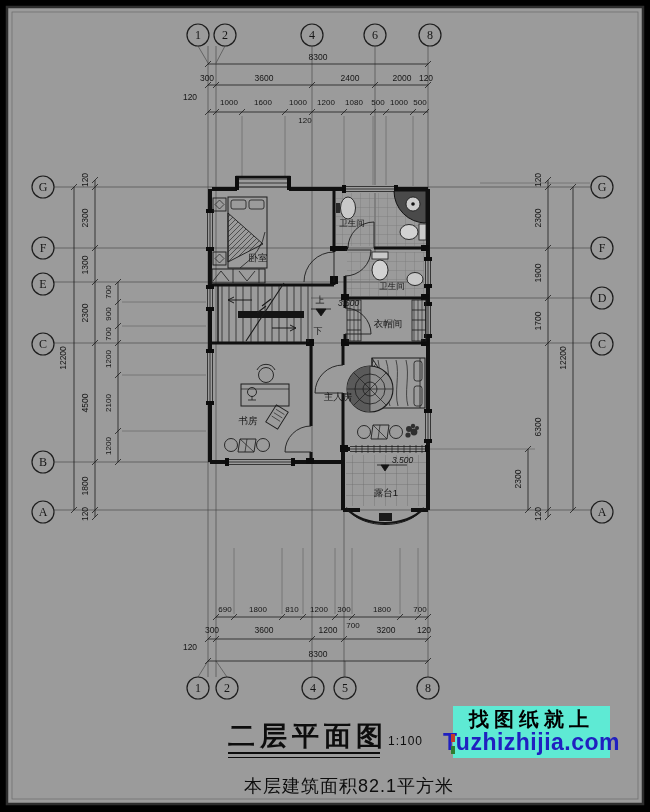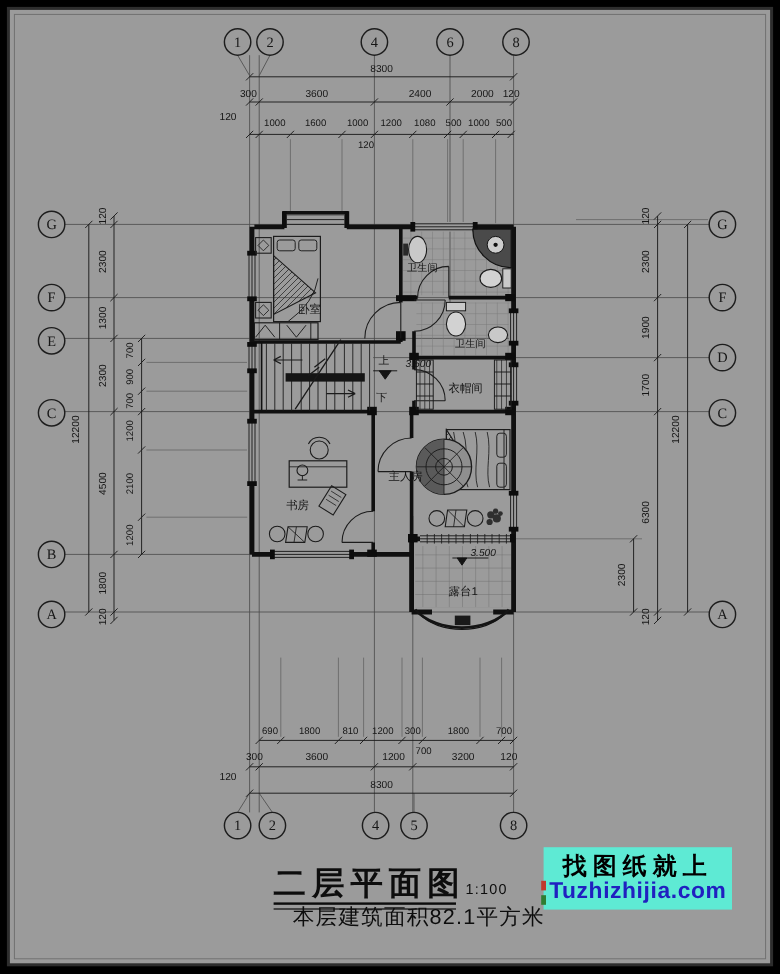--- a/index.html
+++ b/index.html
@@ -12,25 +12,25 @@
   .bubble{font-size:12px;font-family:"Liberation Serif",serif;}
   .room{font-size:9.5px;}
   .roomS{font-size:8.5px;}
   .lvl{font-size:8.5px;font-style:italic;}
   .updown{font-size:9px;}
   .titleblock{position:absolute;left:228px;top:718px;width:220px;color:#0d0d0d;}
   .title-main{font-size:27px;font-weight:bold;letter-spacing:5px;display:inline-block;}
   .title-underline{position:absolute;left:0;top:34px;width:152px;border-top:2.5px solid #0d0d0d;}
   .title-underline2{position:absolute;left:0;top:39px;width:152px;border-top:1px solid #0d0d0d;}
   .title-scale{position:absolute;left:160px;top:16px;font-size:12px;font-weight:normal;letter-spacing:1px;}
-  .area-note{position:absolute;left:244px;top:752px;font-size:18px;color:#0d0d0d;letter-spacing:1px;}
+  .area-note{position:absolute;left:244px;top:774px;font-size:18px;color:#0d0d0d;letter-spacing:1px;}
   .watermark{position:absolute;left:453px;top:706px;width:157px;height:52px;background:#5eead4;
              display:flex;flex-direction:column;align-items:center;justify-content:center;line-height:1.05;}
   .wm1{font-size:20px;font-weight:bold;color:#000;letter-spacing:5px;}
-  .wm2{font-size:19px;font-weight:bold;letter-spacing:0.5px;}
+  .wm2{font-size:23px;font-weight:bold;letter-spacing:0.5px;}
   .wm-red{position:absolute;left:-2px;top:28px;width:4px;height:8px;background:#c03a2b;}
   .wm-green{position:absolute;left:-2px;top:40px;width:4px;height:8px;background:#2e7d32;}
 </style>
 </head>
 <body>
 
 <div class="page">
 <svg width="650" height="812" viewBox="0 0 650 812">
   <defs>
     <pattern id="tiles" width="9" height="9" patternUnits="userSpaceOnUse">

